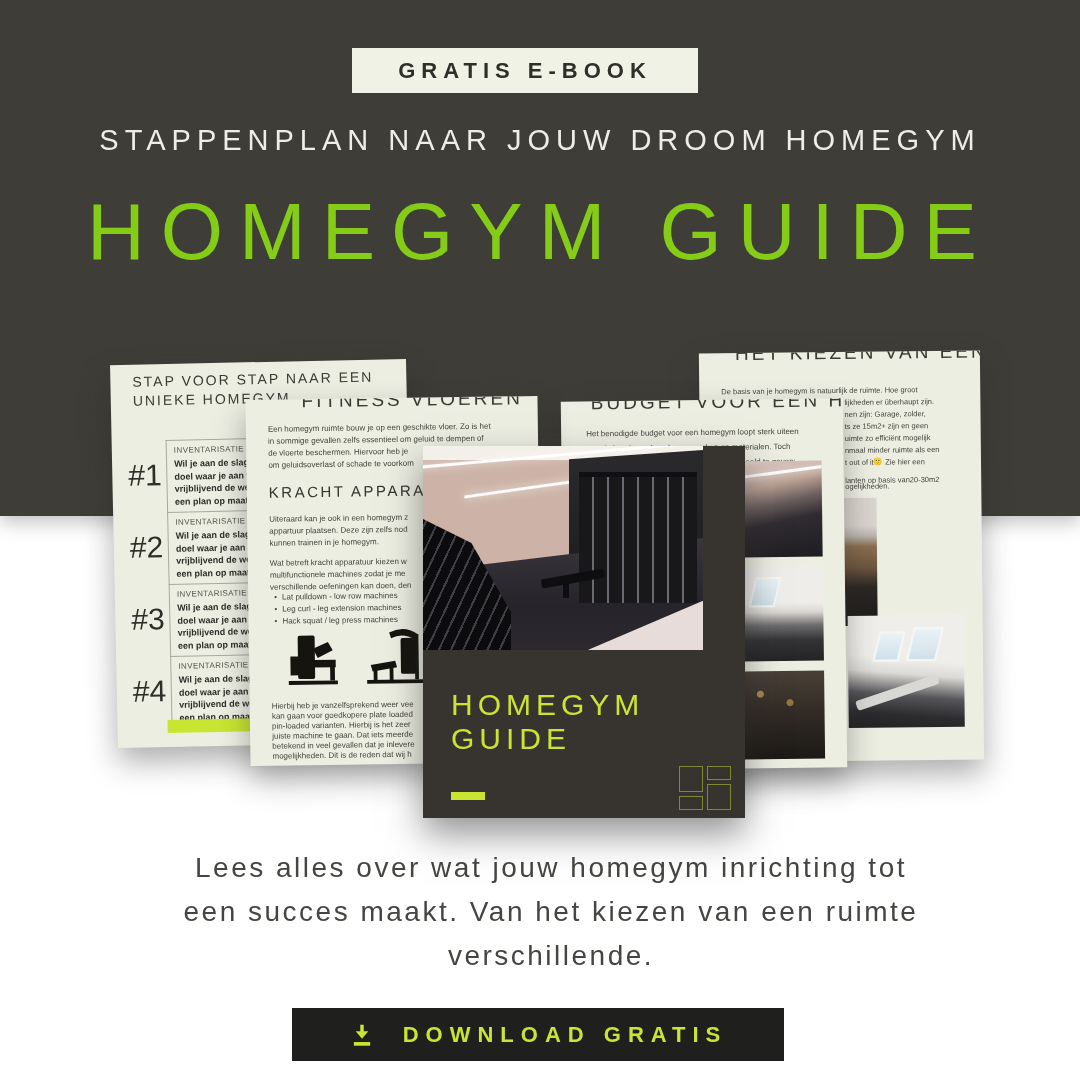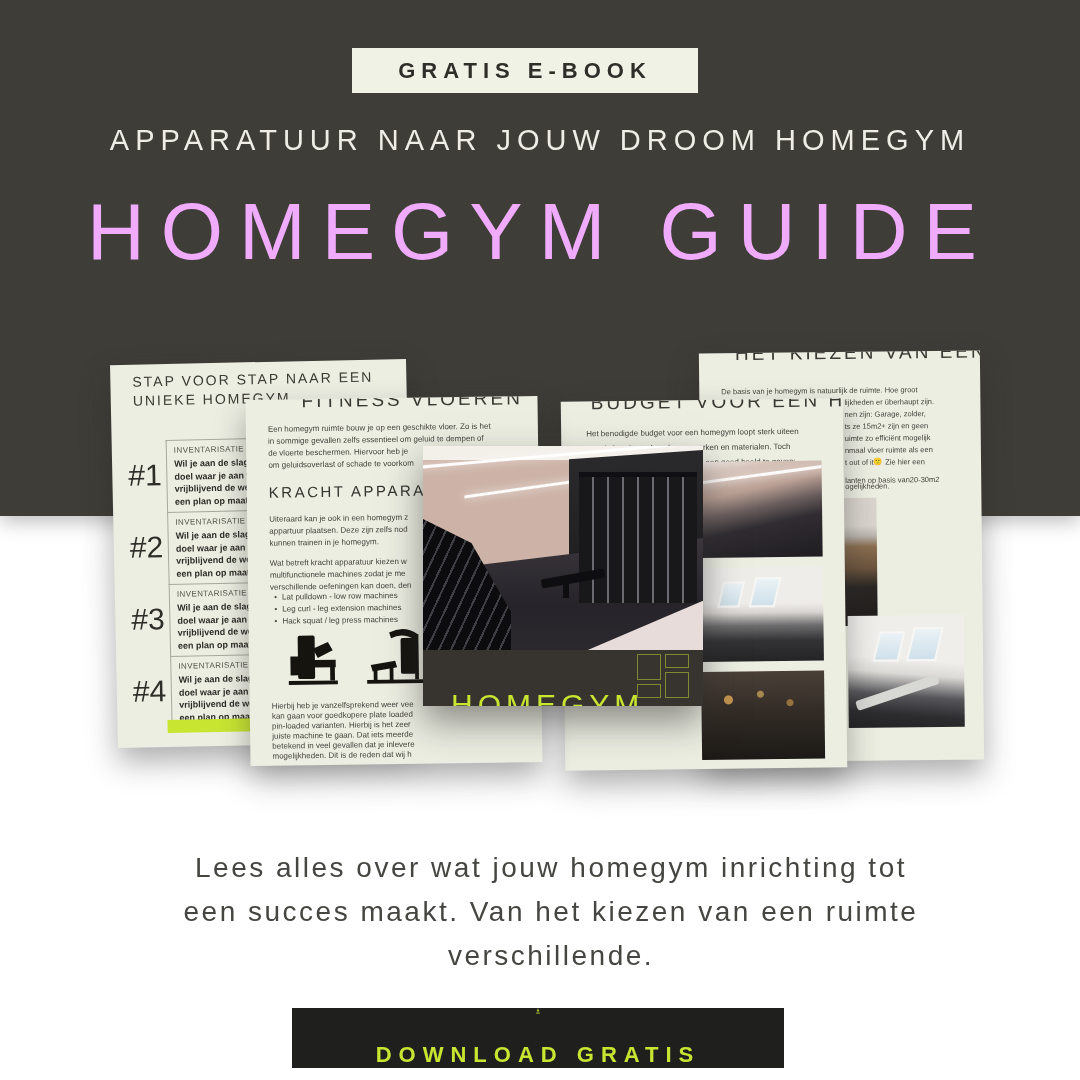--- a/index.html
+++ b/index.html
@@ -8,21 +8,21 @@
 
   
   .hero{position:absolute;left:0;top:0;width:1080px;height:516px;background:var(--hero-bg);
         box-shadow:0 6px 18px rgba(0,0,0,.25);z-index:1;}
   .badge{position:absolute;left:352px;top:4px;width:346px;height:45px;background:var(--cream);
          display:flex;align-items:center;justify-content:center;margin-top:44px;}
   .badge span{font-size:22px;font-weight:bold;letter-spacing:6px;color:var(--ink);}
   .kicker{position:absolute;left:0;top:124px;width:100%;text-align:center;
           font-size:29px;letter-spacing:6px;color:#efeee6;font-weight:300;}
   .big-title{position:absolute;left:0;top:186px;width:100%;text-align:center;
-          font-size:80px;letter-spacing:16px;color:#f0abfc;font-weight:100;}
+          font-size:80px;letter-spacing:16px;color:#84cc16;font-weight:100;}
 
   
   .page{position:absolute;background:var(--page-bg);overflow:hidden;
         box-shadow:0 14px 30px rgba(40,40,40,.38);}
   .clip-h{position:absolute;font-size:19px;letter-spacing:3px;color:#3a3933;font-weight:500;white-space:nowrap;}
   .par{position:absolute;font-size:8px;color:#45443d;font-weight:500;}
   .par div{white-space:nowrap;line-height:12px;}
 
   
   .page1{left:114px;top:362px;width:296px;height:383px;transform:rotate(-1.2deg);z-index:2;}
@@ -62,22 +62,22 @@
                      radial-gradient(circle at 48% 26%,rgba(240,190,100,.6) 0 3px,rgba(0,0,0,0) 4px),
                      radial-gradient(circle at 72% 36%,rgba(230,170,80,.55) 0 3px,rgba(0,0,0,0) 4px),
                      linear-gradient(180deg,#4a4038 0%,#332c26 45%,#1c1916 100%);}
   .photoD{background:linear-gradient(180deg,#d8d3cc 0 22%,#b7b3ac 30%,#8a6e51 38%,#6b543e 55%,#2a2724 70%,#1e1c1a 100%);}
   .photoE{background:linear-gradient(185deg,#f0eeeb 0 40%,#dcdad6 52%,#56565a 70%,#2c2c2f 86%,#232325 100%);}
   .streak{position:absolute;height:3px;background:rgba(255,255,255,.95);box-shadow:0 0 8px rgba(255,255,255,.8);}
   .win{position:absolute;background:linear-gradient(#eaf2f6,#cfe0ea);border:2px solid #f6f6f4;transform:skewX(-14deg);}
   .deck{position:absolute;background:#d8d8d4;transform:rotate(-18deg);border-radius:3px;}
 
   
-  .cover{left:423px;top:446px;width:280px;height:260px;z-index:5;position:absolute;background:#37342f;
-         box-shadow:0 16px 34px rgba(40,40,40,.5);overflow:hidden;}
+  .cover{left:423px;top:446px;width:280px;height:372px;z-index:5;position:absolute;background:#37342f;
+         box-shadow:0 16px 34px rgba(40,40,40,.5);overflow:hidden;padding-left:42px;}
   .cover-photo{position:absolute;left:0;top:0;width:280px;height:204px;overflow:hidden;
          background:linear-gradient(180deg,#f3efe9 0 14px,#cdb3a7 14px 58%,#bfa497 78%);}
   .cp-wall{position:absolute;right:0;top:4px;width:134px;height:130px;
          background:linear-gradient(180deg,#2a292c,#1d1c1f);transform:skewY(-4deg);transform-origin:right;}
   .cp-floor{position:absolute;left:0;right:0;bottom:0;height:112px;
          background:linear-gradient(180deg,#3a363c,#26232a 60%,#2b282e);clip-path:polygon(0 30%,100% 0,100% 100%,0 100%);}
   .cp-mat{position:absolute;right:0;bottom:0;width:160px;height:58px;background:#e7dcd9;
          clip-path:polygon(28% 100%,100% 15%,100% 100%,0 100%);}
   .cp-rack{position:absolute;left:0;top:58px;width:88px;height:150px;
          background:repeating-linear-gradient(115deg,#0c0c0e 0 9px,#3e3e44 9px 11px);
@@ -91,34 +91,34 @@
   .cover-t2{position:absolute;left:28px;top:276px;font-size:30px;letter-spacing:5px;color:var(--accent-green);font-weight:500;}
   .cover-sub{position:absolute;left:28px;top:314px;font-size:10.5px;letter-spacing:1.5px;color:#dddcd2;line-height:14px;}
   .cover-bar{position:absolute;left:28px;top:346px;width:34px;height:8px;background:var(--accent-green);}
   .cover-logo{position:absolute;right:14px;bottom:8px;display:flex;gap:4px;opacity:.75;}
   .cover-logo .col{display:flex;flex-direction:column;gap:4px;}
   .cover-logo i{display:block;border:1.5px solid rgba(201,229,54,.65);width:22px;}
 
   
   .body-par{position:absolute;left:11px;top:846px;width:100%;text-align:center;}
   .body-par div{font-size:28px;letter-spacing:2.5px;color:#454541;line-height:44px;font-weight:300;}
-  .btn{position:absolute;left:292px;top:1008px;width:492px;height:60px;background:var(--button-bg);
-       display:flex;align-items:center;justify-content:center;gap:28px;cursor:pointer;flex-direction:column;}
+  .btn{position:absolute;left:292px;top:1008px;width:492px;height:53px;background:var(--button-bg);
+       display:flex;align-items:center;justify-content:center;gap:28px;cursor:pointer;}
   .btn span{font-size:22px;font-weight:bold;letter-spacing:7px;color:var(--accent-green);}
 </style>
 </head>
 <body>
 
 <div id="canvas">
 
   <div class="hero">
     <div class="badge">
       <span>GRATIS E-BOOK</span>
     </div>
-    <div class="kicker">APPARATUUR NAAR JOUW DROOM HOMEGYM</div>
+    <div class="kicker">STAPPENPLAN NAAR JOUW DROOM HOMEGYM</div>
     <div class="big-title">HOMEGYM GUIDE</div>
   </div>
 
   <div class="page page1">
     <div class="p1-heading">
       <div>STAP VOOR STAP NAAR EEN</div>
       <div>UNIEKE HOMEGYM</div>
     </div>
     <div class="p1-vline"></div>
 
@@ -165,21 +165,21 @@
     <div class="p1-bar"></div>
   </div>
 
   <div class="page page4">
     <div class="clip-h" style="top:-10px;left:36px">HET KIEZEN VAN EEN RUIMTE</div>
     <div class="p4-l1">De basis van je homegym is natuurlijk de ruimte. Hoe groot</div>
     <div class="p4-frag" style="top:46px">lijkheden er überhaupt zijn.</div>
     <div class="p4-frag" style="top:58px">nen zijn: Garage, zolder,</div>
     <div class="p4-frag" style="top:70px">ts ze 15m2+ zijn en geen</div>
     <div class="p4-frag" style="top:82px">uimte zo efficiënt mogelijk</div>
-    <div class="p4-frag" style="top:94px">nmaal vloer ruimte als een</div>
+    <div class="p4-frag" style="top:94px">nmaal minder ruimte als een</div>
     <div class="p4-frag" style="top:106px">t out of it🙂 Zie hier een</div>
     <div class="p4-frag" style="top:124px">lanten op basis van20-30m2</div>
     <div class="p4-frag" style="top:130px">ogelijkheden.</div>
     <div class="photo photoD" style="left:128px;top:146px;width:48px;height:128px"></div>
     <div class="photo photoE" style="left:146px;top:264px;width:116px;height:112px">
       <div class="win" style="left:28px;top:16px;width:22px;height:26px"></div>
       <div class="win" style="left:62px;top:12px;width:26px;height:30px"></div>
       <div class="deck" style="left:6px;top:72px;width:86px;height:10px"></div>
     </div>
   </div>

